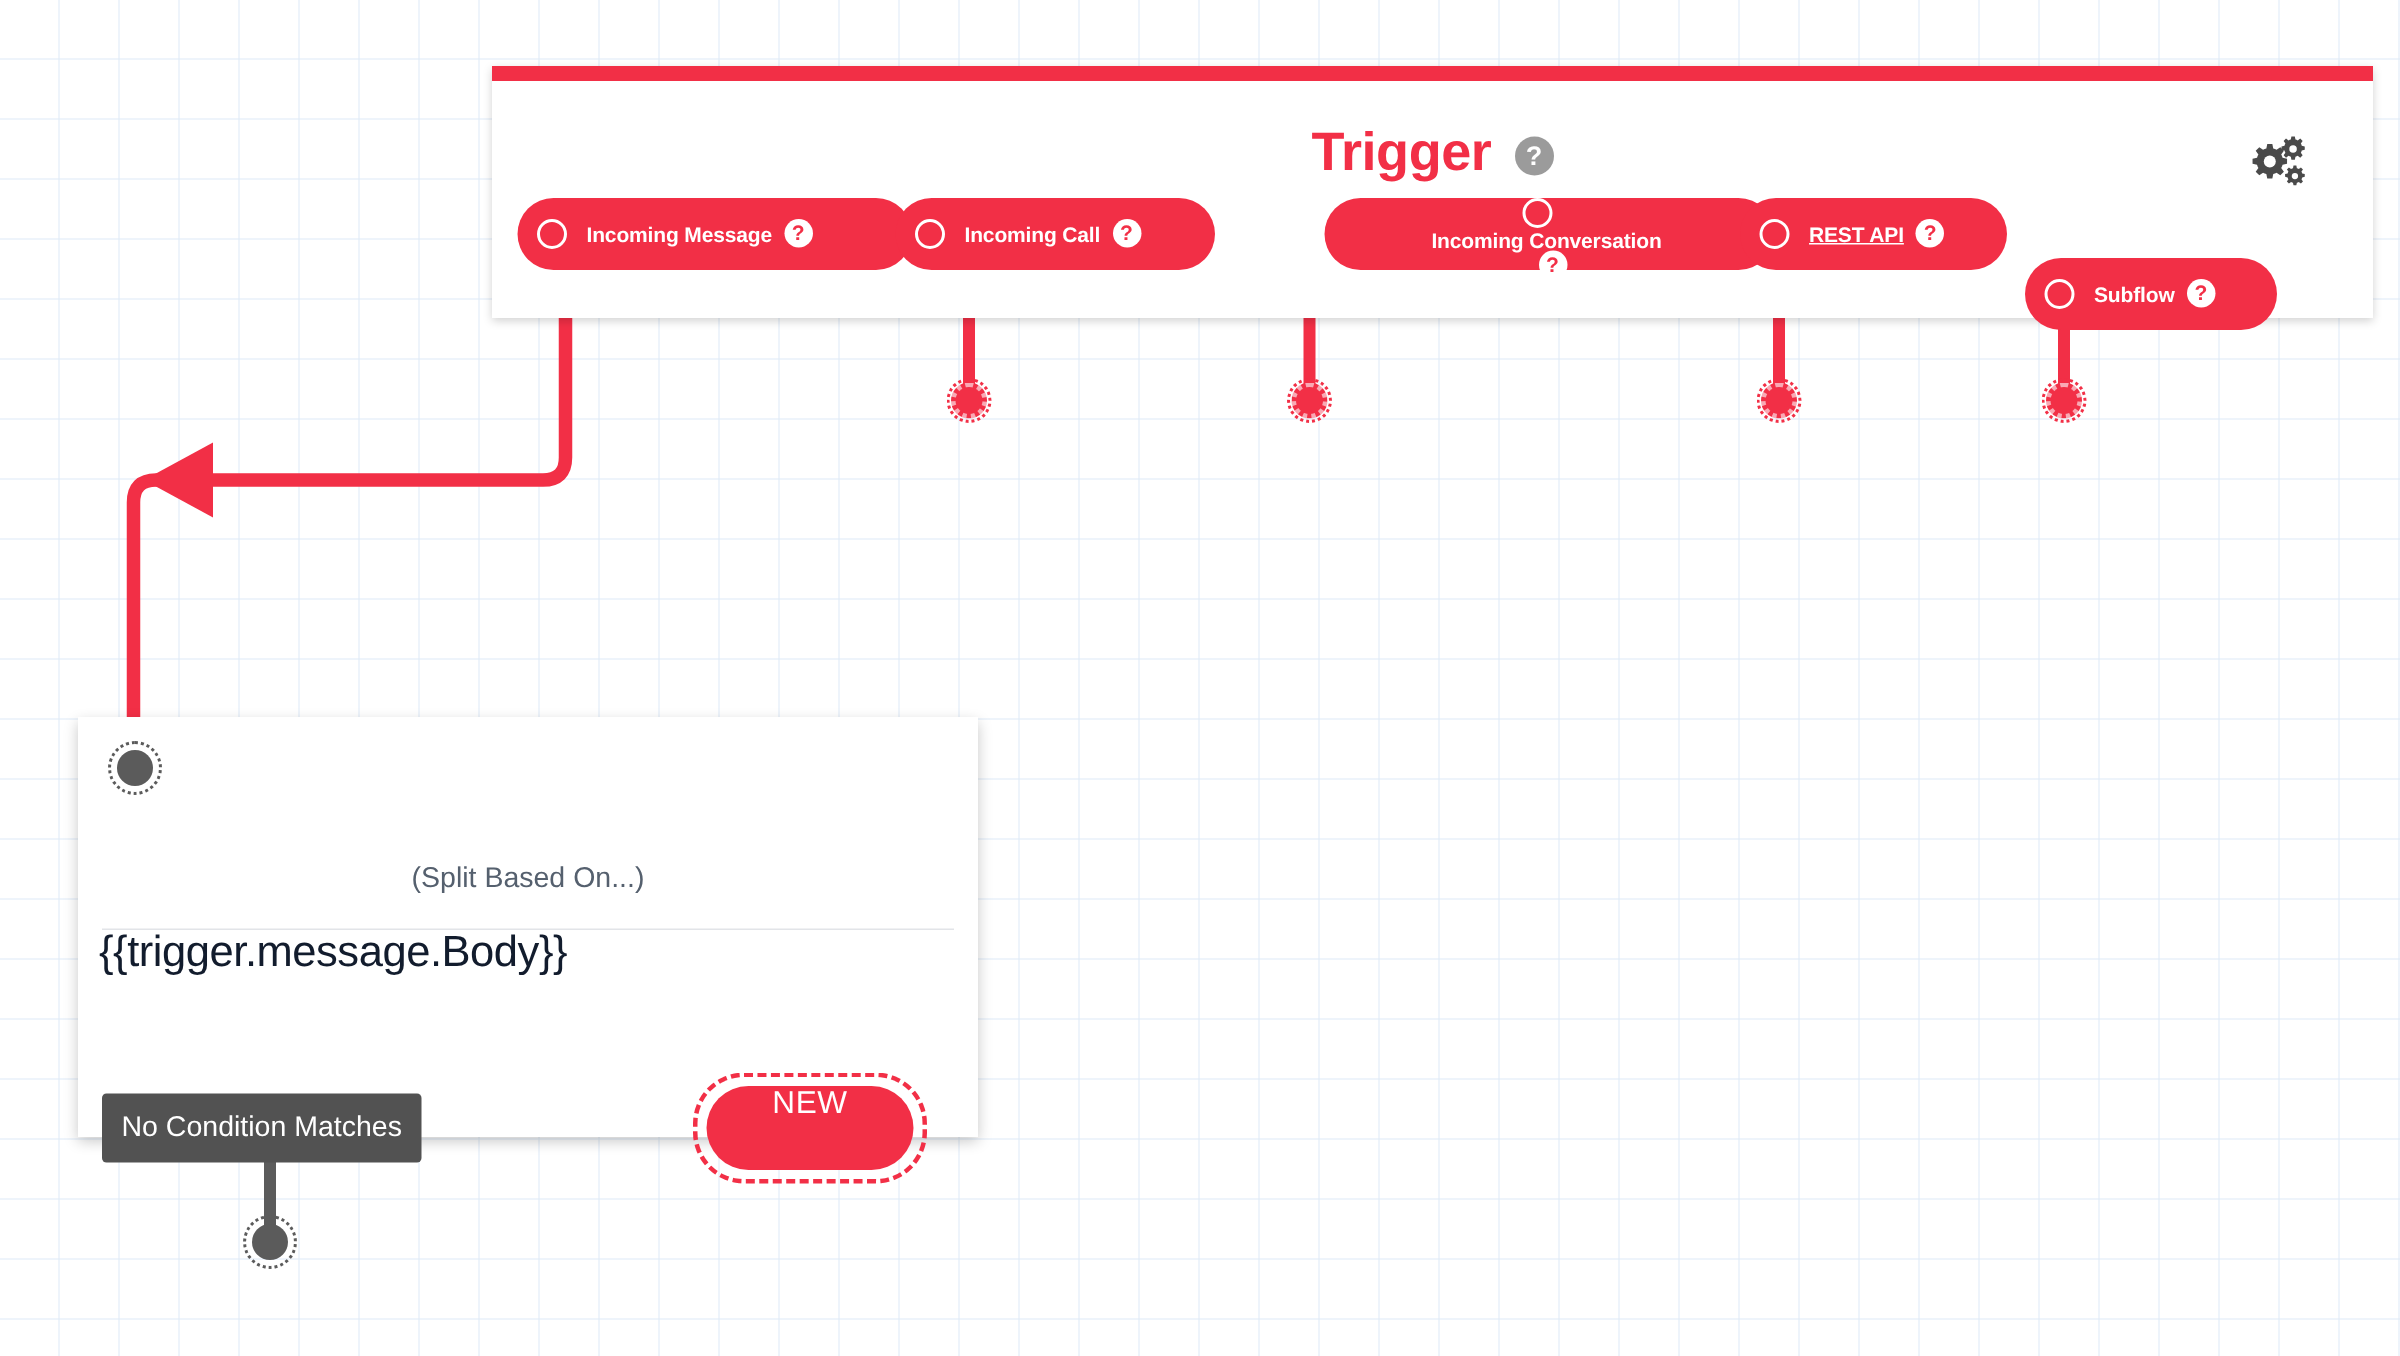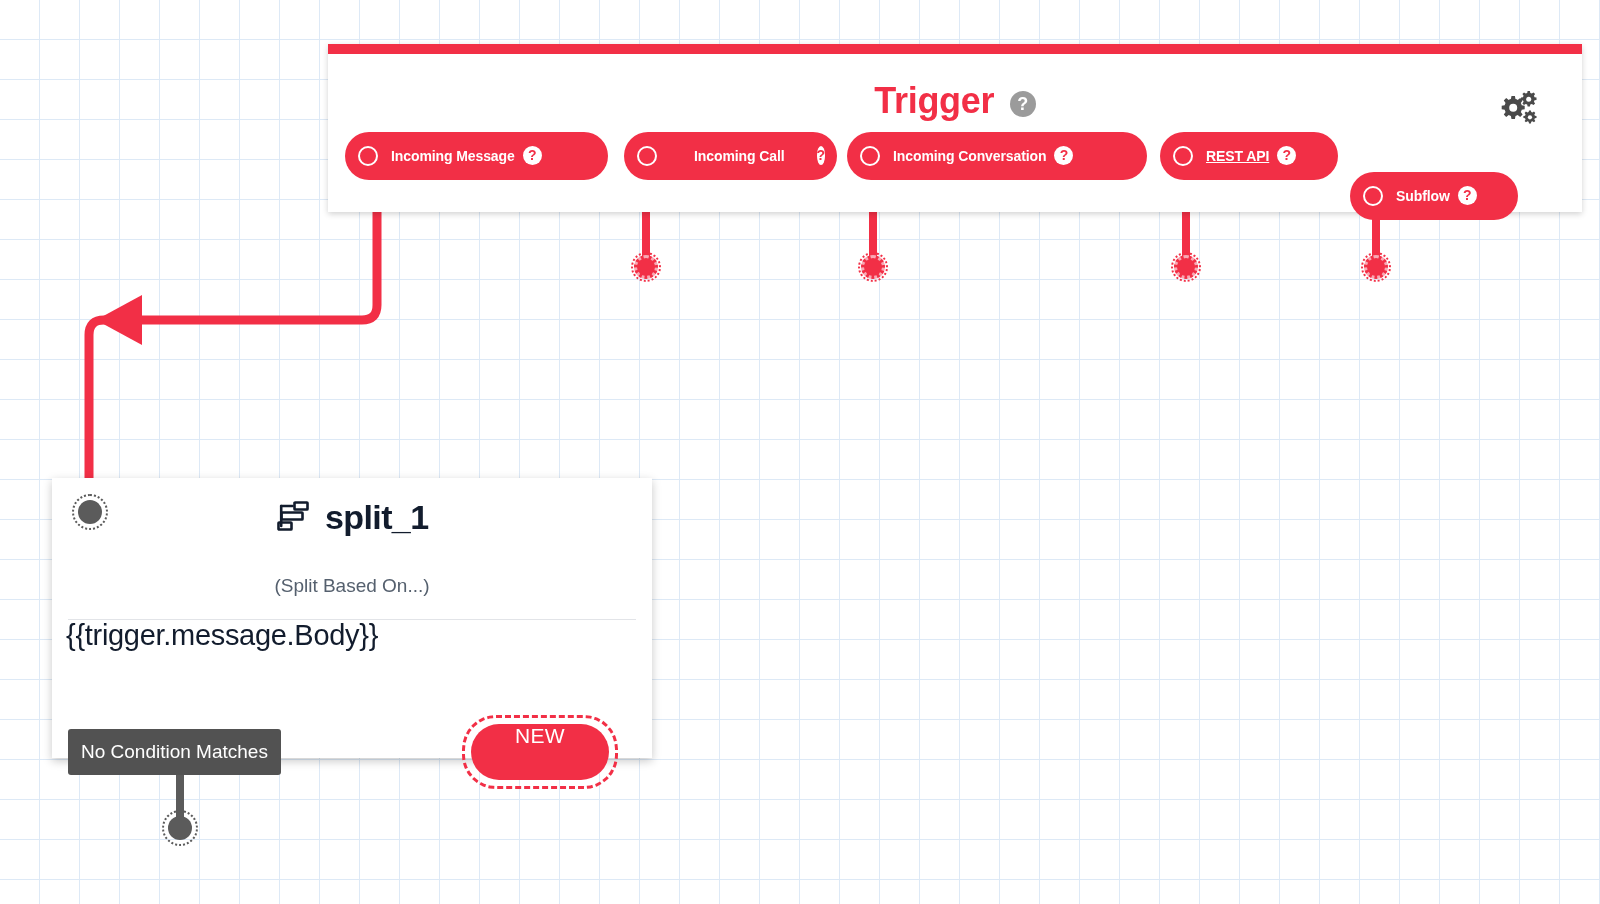--- a/index.html
+++ b/index.html
@@ -320,27 +320,27 @@
       </g>
     </svg>
   </div>
 
   <div class="trigger-pill" style="left:345px; top:132px; width:263px;">
     <span class="pill-ring"></span>
     <span class="pill-label">Incoming Message</span>
     <span class="help-icon small">?</span>
   </div>
 
-  <div class="trigger-pill" style="left:624px; top:132px; width:213px;gap:24px;">
+  <div class="trigger-pill" style="left:597px; top:132px; width:213px;">
     <span class="pill-ring"></span>
     <span class="pill-label">Incoming Call</span>
     <span class="help-icon small">?</span>
   </div>
 
-  <div class="trigger-pill" style="left:847px; top:132px; width:300px;">
+  <div class="trigger-pill" style="left:883px; top:132px; width:300px;flex-direction:column;">
     <span class="pill-ring"></span>
     <span class="pill-label">Incoming Conversation</span>
     <span class="help-icon small">?</span>
   </div>
 
   <div class="trigger-pill" style="left:1160px; top:132px; width:178px;text-decoration:underline;">
     <span class="pill-ring"></span>
     <span class="pill-label">REST API</span>
     <span class="help-icon small">?</span>
   </div>
@@ -353,32 +353,20 @@
 
   <div class="endpoint red" style="left:634px; top:255px;"></div>
   <div class="endpoint red" style="left:861px; top:255px;"></div>
   <div class="endpoint red" style="left:1174px; top:255px;"></div>
   <div class="endpoint red" style="left:1364px; top:255px;"></div>
 
   <div id="split-card">
 
     <div class="endpoint gray" id="card-input-dot"></div>
 
-    <div id="card-title-row">
-      <svg id="split-icon" viewBox="0 0 34 34" xmlns="http://www.w3.org/2000/svg">
-        <g fill="none" stroke="#121c2d" stroke-width="2.6">
-          <rect x="18.5" y="3.5" width="13" height="7" rx="0.6"></rect>
-          <rect x="5.5" y="13.5" width="21" height="7" rx="0.6"></rect>
-          <rect x="2.5" y="23.5" width="13" height="7" rx="0.6"></rect>
-          <path d="M5.2 7 L16.5 7" stroke-linecap="round"></path>
-          <path d="M5.2 7 L5.2 27" stroke-linecap="round"></path>
-        </g>
-      </svg>
-      <span id="card-title">split_1</span>
-    </div>
 
     <div id="card-subtitle">(Split Based On...)</div>
 
     <div id="card-divider"></div>
 
     <div id="card-expression">{{trigger.message.Body}}</div>
   </div>
 
   <div id="new-button">
     <span>NEW</span>

